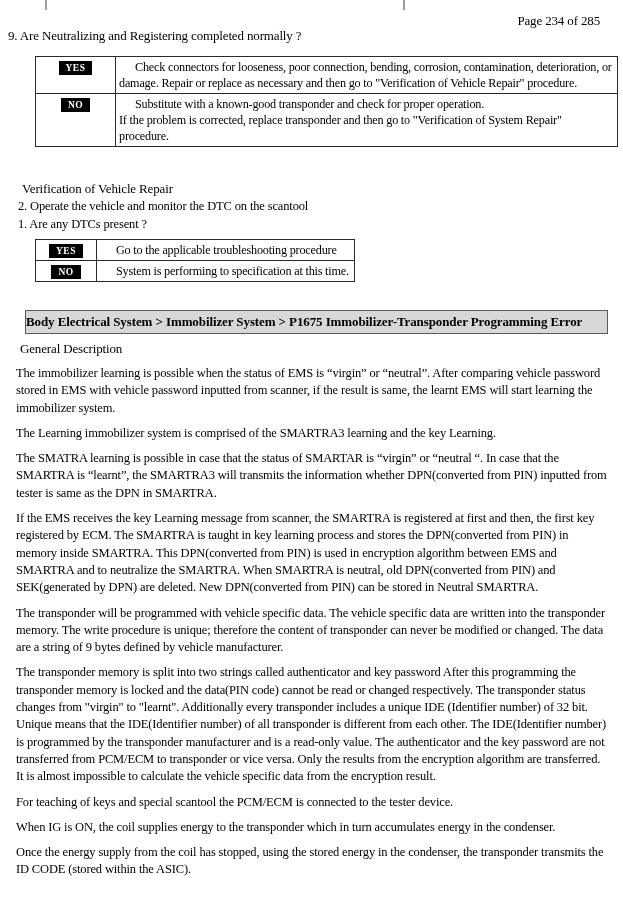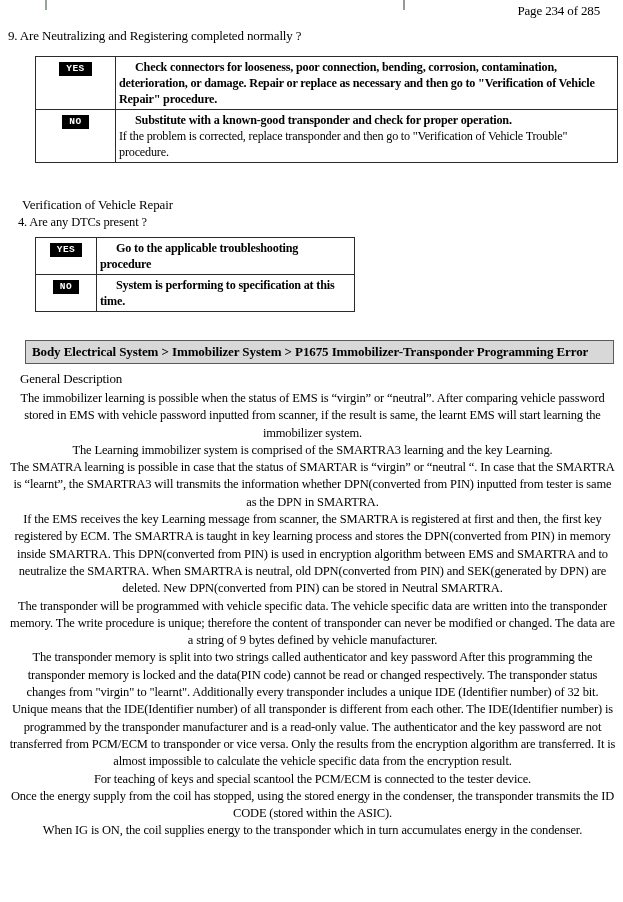--- a/index.html
+++ b/index.html
@@ -17,66 +17,65 @@
     background:#ffffff;
     overflow:hidden;
     font-family:"Liberation Serif", serif;
     color:#000;
     font-size:12.5px;
     letter-spacing:-0.15px;
   }
   .tick{position:absolute;top:0;width:2px;height:10px;background:var(--tick);}
   .tick-left{left:45px;background:#9aa59a;}
   .tick-right{left:403px;}
-  .page-number{position:absolute;top:3px;right:23px;font-size:13px;}
+  .page-number{position:absolute;top:13px;right:23px;font-size:13px;}
   .question{margin:28px 0 0 8px;font-size:13px;}
   table.decision{
     border-collapse:collapse;
     font-size:12.2px;
     line-height:16px;
     letter-spacing:-0.2px;
   }
   table.decision, table.decision td{border:1px solid var(--table-border);}
   table.decision td{vertical-align:top;padding:2px 3px;}
   .t1{margin:12px 0 0 35px;width:583px;}
   .t2{margin:6px 0 0 35px;width:320px;}
   .t1 .badge-cell{width:73px;}
   .t2 .badge-cell{width:54px;}
   .badge-cell{text-align:center;padding-top:4px;}
   .badge{
     display:inline-block;
     background:var(--badge-bg);
     color:var(--badge-text);
-    font-family:Liberation Mono, monospace;
+    font-family:Liberation Serif, serif;
     font-weight:bold;
     font-size:9.5px;
     line-height:12px;
     padding:1px 7px;
     letter-spacing:0.5px;
   }
   .cell-line{margin:0;}
-  .cell-line.first{text-indent:16px;font-weight:bold;}
+  .cell-line.first{text-indent:16px;}
   .vr-heading{margin:34px 12px 0 22px;font-size:13px;}
   .vr-intro{margin:3px 0 0 18px;line-height:18px;}
   .vr-step{margin:0 0 0 18px;line-height:18px;}
   .breadcrumb{
     margin:28px 0 0 25px;
     width:581px;height:22px;
     background:var(--bar-bg);
     border:1px solid var(--bar-border);
     font-size:13px;font-weight:bold;
     line-height:22px;
-    padding-left:6px;
     letter-spacing:-0.1px;
     white-space:nowrap;
     overflow:hidden;
   }
   .gd-heading{margin:7px 0 0 20px;font-size:13px;}
   .gd-paragraphs{margin:3px 6px 0 8px;line-height:17.3px;}
-  .gd-paragraphs p{margin:0;text-align:center;}
+  .gd-paragraphs p{margin:8px;}
 </style>
 </head>
 <body>
 
 <div class="page">
 
   <div class="tick tick-left"></div>
   <div class="tick tick-right"></div>
 
   <div class="page-number">Page 234 of 285</div>
@@ -88,29 +87,30 @@
         <tr>
           <td class="badge-cell"><span class="badge">YES</span></td>
           <td class="text-cell">
             <p class="cell-line first">Check connectors for looseness, poor connection, bending, corrosion, contamination, deterioration, or damage. Repair or replace as necessary and then go to "Verification of Vehicle Repair" procedure.</p>
           </td>
         </tr>
         <tr>
           <td class="badge-cell"><span class="badge">NO</span></td>
           <td class="text-cell">
             <p class="cell-line first">Substitute with a known-good transponder and check for proper operation.</p>
-            <p class="cell-line">If the problem is corrected, replace transponder and then go to "Verification of Vehicle Trouble" procedure.</p>
+            <p class="cell-line">If the problem is corrected, replace transponder and then go to "Verification of System Repair" procedure.</p>
           </td>
         </tr>
       </tbody>
   </table>
 
   <div class="vr-heading">Verification of Vehicle Repair</div>
   <div id="steps">
-      <div class="vr-step">4. Are any DTCs present ?</div>
+      <div class="vr-step">2. Operate the vehicle and monitor the DTC on the scantool</div>
+      <div class="vr-step">1. Are any DTCs present ?</div>
     </div>
 
   <table class="decision t2">
     <tbody id="table2-body">
         <tr>
           <td class="badge-cell"><span class="badge">YES</span></td>
           <td class="text-cell">
             <p class="cell-line first">Go to the applicable troubleshooting procedure</p>
           </td>
         </tr>
@@ -127,17 +127,17 @@
 
   <div class="gd-heading">General Description</div>
   <div class="gd-paragraphs" id="gd-paragraphs">
       <p>The immobilizer learning is possible when the status of EMS is “virgin” or “neutral”. After comparing vehicle password stored in EMS with vehicle password inputted from scanner, if the result is same, the learnt EMS will start learning the immobilizer system.</p>
       <p>The Learning immobilizer system is comprised of the SMARTRA3 learning and the key Learning.</p>
       <p>The SMATRA learning is possible in case that the status of SMARTAR is “virgin” or “neutral “. In case that the SMARTRA is “learnt”, the SMARTRA3 will transmits the information whether DPN(converted from PIN) inputted from tester is same as the DPN in SMARTRA.</p>
       <p>If the EMS receives the key Learning message from scanner, the SMARTRA is registered at first and then, the first key registered by ECM. The SMARTRA is taught in key learning process and stores the DPN(converted from PIN) in memory inside SMARTRA. This DPN(converted from PIN) is used in encryption algorithm between EMS and SMARTRA and to neutralize the SMARTRA. When SMARTRA is neutral, old DPN(converted from PIN) and SEK(generated by DPN) are deleted. New DPN(converted from PIN) can be stored in Neutral SMARTRA.</p>
       <p>The transponder will be programmed with vehicle specific data. The vehicle specific data are written into the transponder memory. The write procedure is unique; therefore the content of transponder can never be modified or changed. The data are a string of 9 bytes defined by vehicle manufacturer.</p>
       <p>The transponder memory is split into two strings called authenticator and key password After this programming the transponder memory is locked and the data(PIN code) cannot be read or changed respectively. The transponder status changes from "virgin" to "learnt". Additionally every transponder includes a unique IDE (Identifier number) of 32 bit. Unique means that the IDE(Identifier number) of all transponder is different from each other. The IDE(Identifier number) is programmed by the transponder manufacturer and is a read-only value. The authenticator and the key password are not transferred from PCM/ECM to transponder or vice versa. Only the results from the encryption algorithm are transferred. It is almost impossible to calculate the vehicle specific data from the encryption result.</p>
       <p>For teaching of keys and special scantool the PCM/ECM is connected to the tester device.</p>
+      <p>When IG is ON, the coil supplies energy to the transponder which in turn accumulates energy in the condenser.</p>
       <p>Once the energy supply from the coil has stopped, using the stored energy in the condenser, the transponder transmits the ID CODE (stored within the ASIC).</p>
-      <p>When IG is ON, the coil supplies energy to the transponder which in turn accumulates energy in the condenser.</p>
     </div>
 
 </div>
 
 </body></html>

